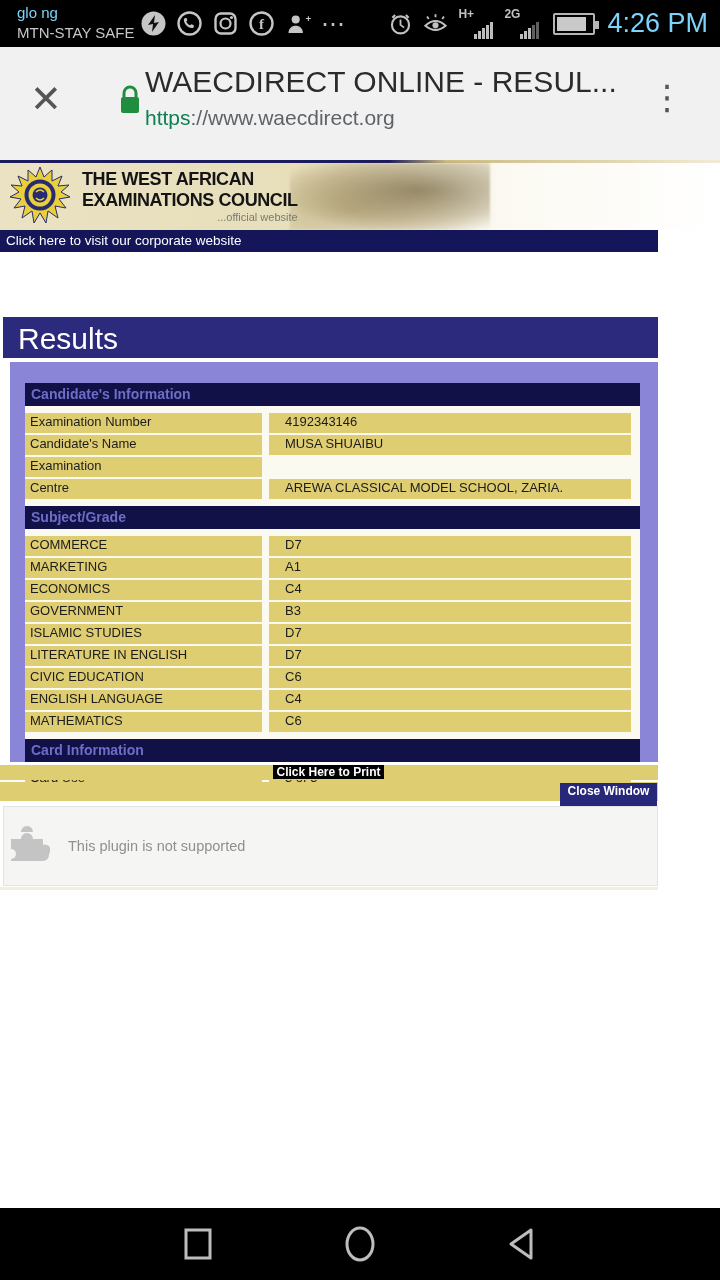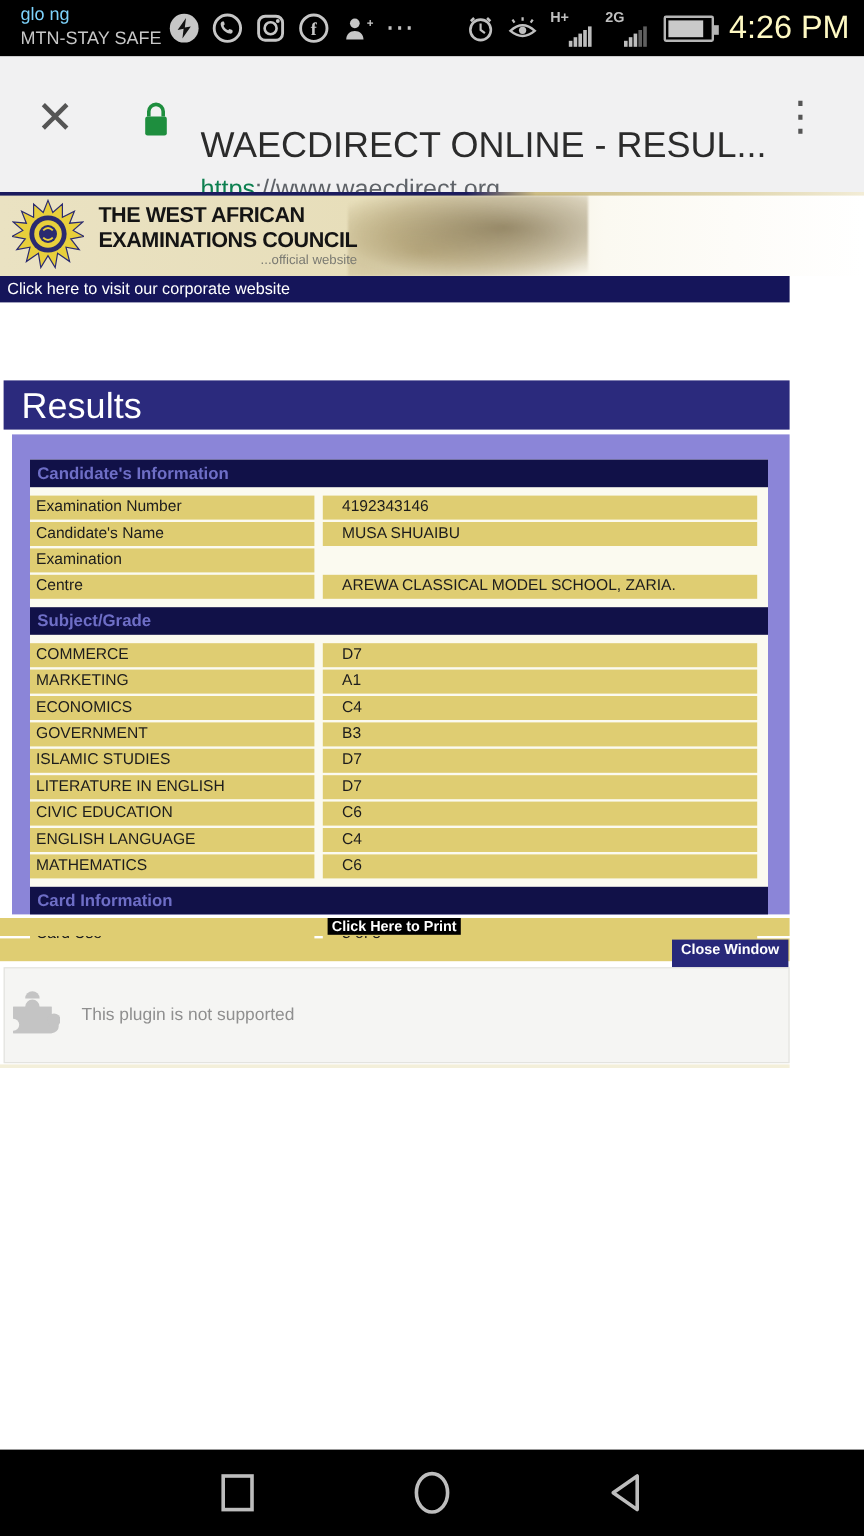--- a/index.html
+++ b/index.html
@@ -18,27 +18,27 @@
   .sb-more { color:#c2c2c2; font-size:24px; line-height:27px; letter-spacing:1px; }
   .sb-right { position:absolute; right:12px; top:0; height:47px; display:flex; align-items:center; gap:8px; }
   .sig { position:relative; width:38px; height:36px; }
   .sig .sig-label { position:absolute; top:1px; left:1px; font-size:12px; font-weight:bold; color:#c0c0c0; }
   .sig .bars { position:absolute; bottom:3px; right:2px; display:flex; align-items:flex-end; gap:1px; }
   .sig .bar { width:3px; background:#bdbdbd; }
   .sig .bar.dim { background:#5f5f5f; }
   .battery { position:relative; width:42px; height:22px; border:2px solid #b5b5b5; border-radius:2px; margin-left:4px; }
   .battery .fill { position:absolute; left:2px; top:2px; bottom:2px; width:29px; background:#c9c9c9; }
   .battery .nub { position:absolute; right:-6px; top:6px; width:4px; height:8px; background:#b5b5b5; }
-  .sb-time { font-size:27px; color:#fef9c3; margin-left:4px; }
+  .sb-time { font-size:27px; color:#7dd3fc; margin-left:4px; }
   
   .chrome { position:absolute; top:47px; left:0; width:720px; height:113px; background:#f1f1f2;
             box-shadow:0 2px 4px rgba(0,0,0,0.18); }
   .close-x { position:absolute; left:30px; top:33px; font-size:38px; color:#555; line-height:38px; }
   .lock { position:absolute; left:118px; top:37px; }
-  .omnibox { position:absolute; left:167px; top:18px; width:495px;margin-top:40px; }
+  .omnibox { position:absolute; left:145px; top:18px; width:495px; }
   .page-title { font-size:30px; color:#2b2b2b; white-space:nowrap; overflow:hidden; }
   .url-line { font-size:21px; color:#5f6368; margin-top:7px; }
   .url-line .scheme { color:#0d8050; }
   .menu-dots { position:absolute; right:36px; top:30px; font-size:34px; color:#555; line-height:40px; }
   
   .banner { position:absolute; top:160px; left:0; width:720px; height:70px;
             background:linear-gradient(90deg,#eae2c2 0%,#e7deba 42%,#fbf9f1 70%,#ffffff 100%); }
   .banner::before { content:""; position:absolute; top:0; left:0; width:720px; height:3px;
             background:linear-gradient(90deg,#1b1b5e 0%,#1b1b5e 54%,#cdbd85 62%,#e0d6ae 85%,#f2ecd6 100%); }
   .banner-photo { position:absolute; left:290px; top:3px; width:200px; height:67px;

